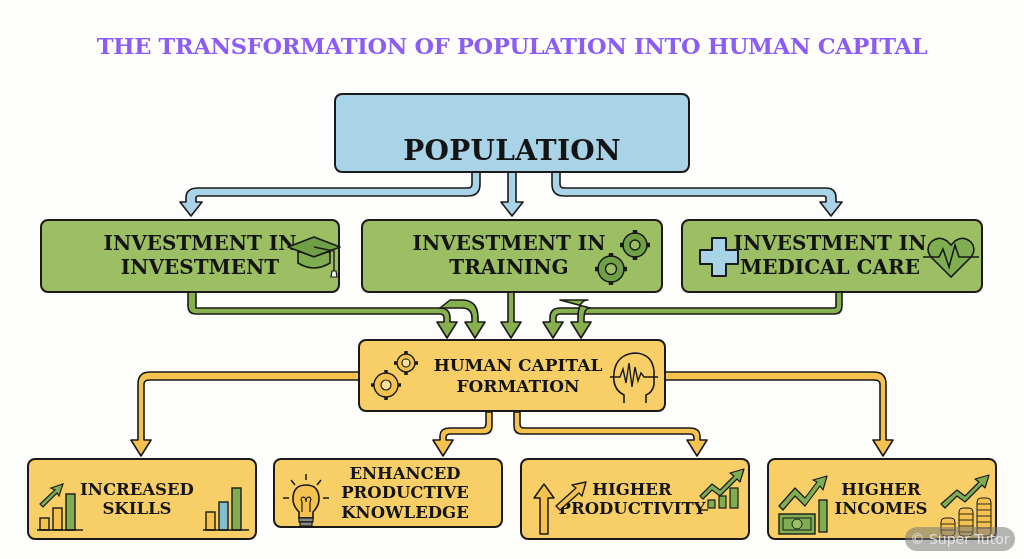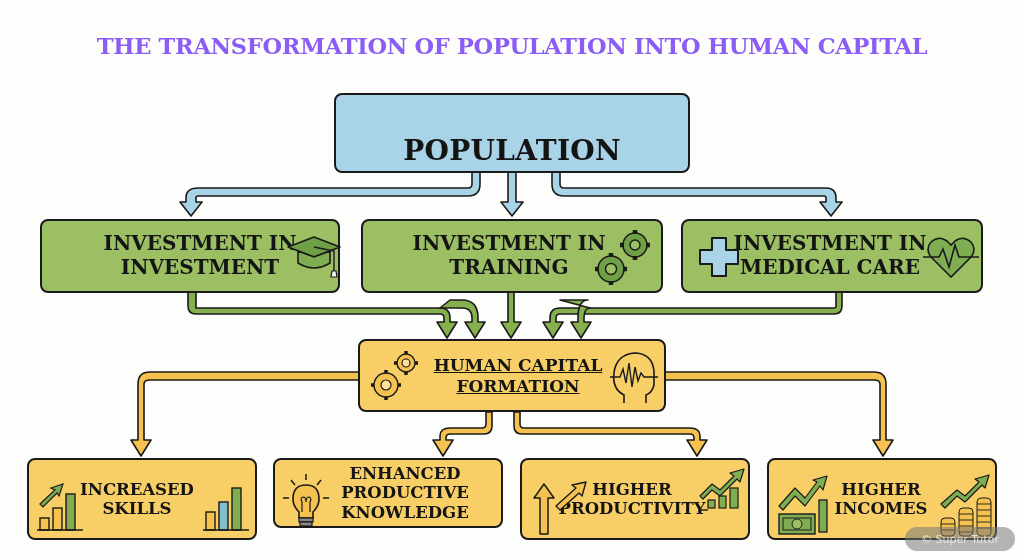--- a/index.html
+++ b/index.html
@@ -30,21 +30,21 @@
   .pop-sub { font-size: 16px; margin-top: 4px; }
   .inv .label { font-size: 20px; }
   .hc .label { font-size: 17px; }
   .out .label { font-size: 16.5px; }
   .icon { position: absolute; }
   svg.connectors { position: absolute; left: 0; top: 0; pointer-events: none; }
   .watermark {
     position: absolute; left: 905px; top: 527px; width: 110px; height: 24px;
     border-radius: 12px; background: rgba(120,120,120,0.55);
     color: rgba(235,235,235,0.85);
-    font-family: "DejaVu Sans", sans-serif; font-size: 11px;
+    font-family: "DejaVu Sans", sans-serif; font-size: 14px;
     display: flex; align-items: center; justify-content: center;
   }
 </style>
 </head>
 <body>
 
 <div class="title">THE TRANSFORMATION OF POPULATION INTO HUMAN CAPITAL</div>
 
 <svg class="connectors" width="1024" height="559">
   <defs>
@@ -155,21 +155,21 @@
       <line x1="38" y1="2" x2="38" y2="5"></line>
         <line x1="38" y1="23" x2="38" y2="26"></line>
       <line x1="26" y1="14" x2="29" y2="14"></line>
         <line x1="47" y1="14" x2="50" y2="14"></line>
       <line x1="18" y1="21" x2="18" y2="24"></line>
         <line x1="18" y1="48" x2="18" y2="51"></line>
       <line x1="3" y1="36" x2="6" y2="36"></line>
         <line x1="30" y1="36" x2="33" y2="36"></line>
     </g>
   </svg>
-  <div class="label" style="margin-left:12px;text-decoration:underline;">
+  <div class="label" style="margin-left:12px;">
     <div>HUMAN CAPITAL</div>
     <div>FORMATION</div>
   </div>
   <svg class="icon" style="left:248px; top:8px;" width="52" height="58" viewBox="0 0 52 58">
     <path d="M16,54 L16,46 Q4,40 6,24 Q8,6 26,4 Q44,4 46,22 L46,36 Q44,44 38,46 L38,54" fill="none" stroke="#1a1a1a" stroke-width="1.6"></path>
     <polyline points="2,28 12,28 15,20 18,34 21,14 24,38 27,18 30,32 33,24 36,28 50,28" fill="none" stroke="#1a1a1a" stroke-width="1.4"></polyline>
   </svg>
 </div>
 
 <div class="box yellow out" style="left:27px; top:458px; width:230px; height:82px;">

